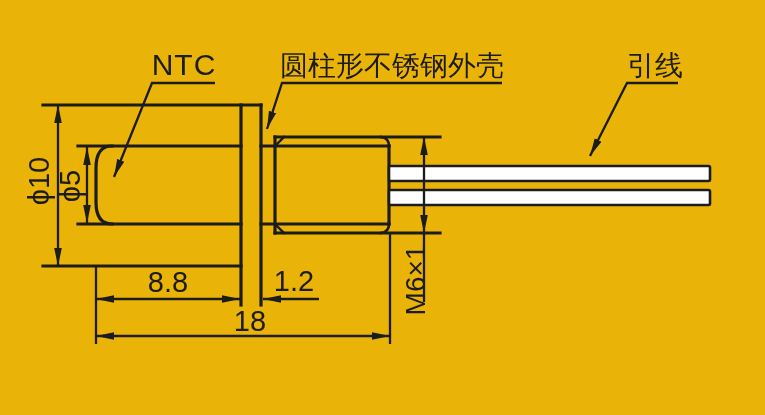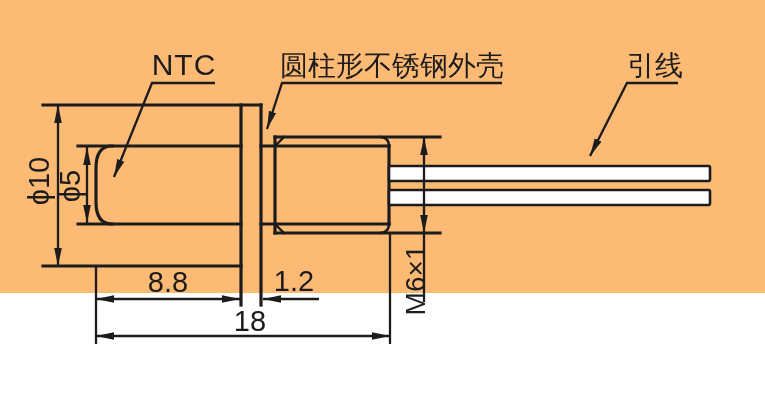--- a/index.html
+++ b/index.html
@@ -1,17 +1,17 @@
 <!DOCTYPE html>
 <html><head>
 <meta charset="utf-8">
 <style>
   html,body{margin:0;padding:0;background:#ffffff;}
   body{width:765px;height:415px;overflow:hidden;}
-  .canvas{width:765px;height:293px;background:#fdba74;}
+  .canvas{width:765px;height:415px;background:#eab308;}
   svg{display:block;}
   text{
     font-family:"Liberation Sans","DejaVu Sans",sans-serif;
     fill:#1c1c1c;
   }
   .label-text{font-size:28px;}
   .ntc-text{font-size:30px;letter-spacing:1px;}
   .dim-text{font-size:29px;}
   .dim-text-sm{font-size:28px;}
 </style>

